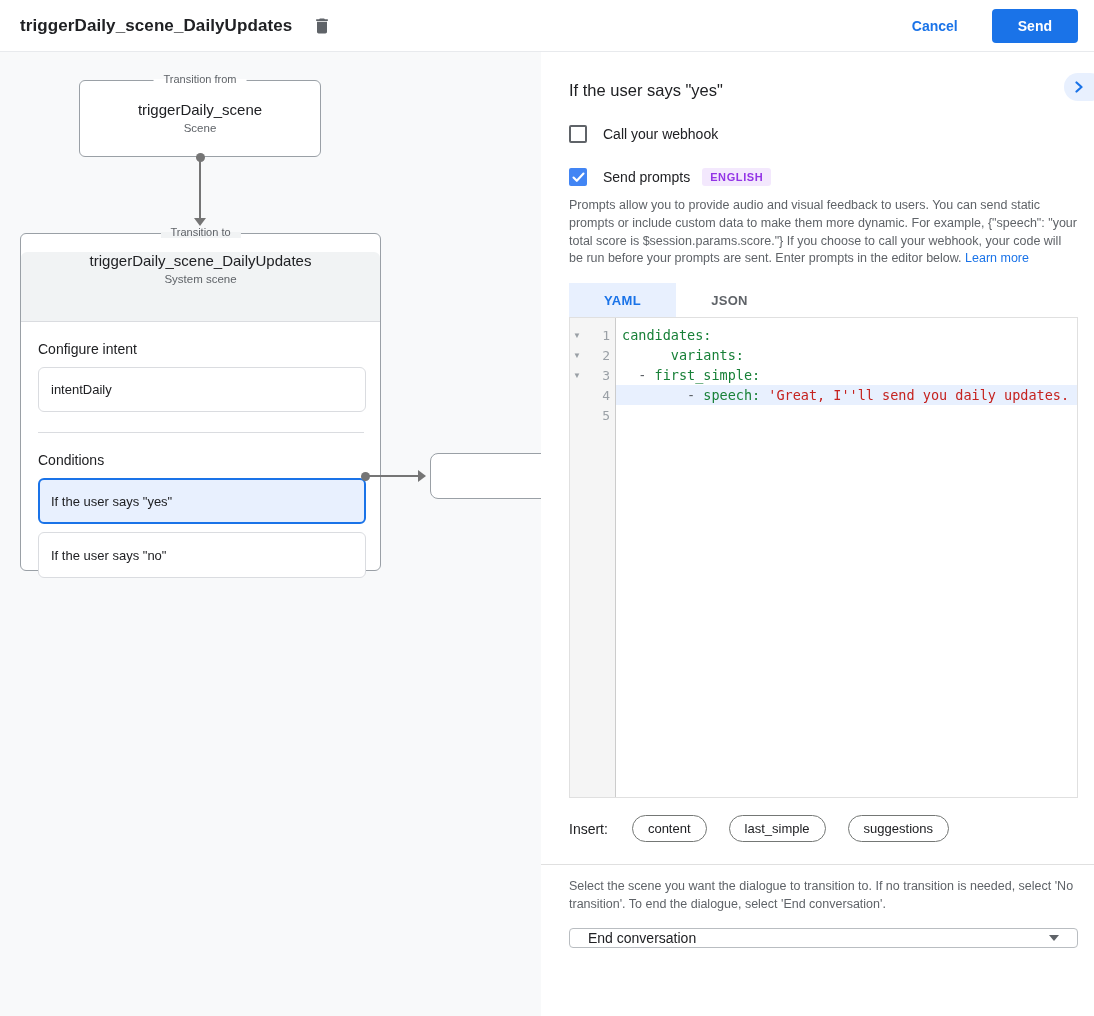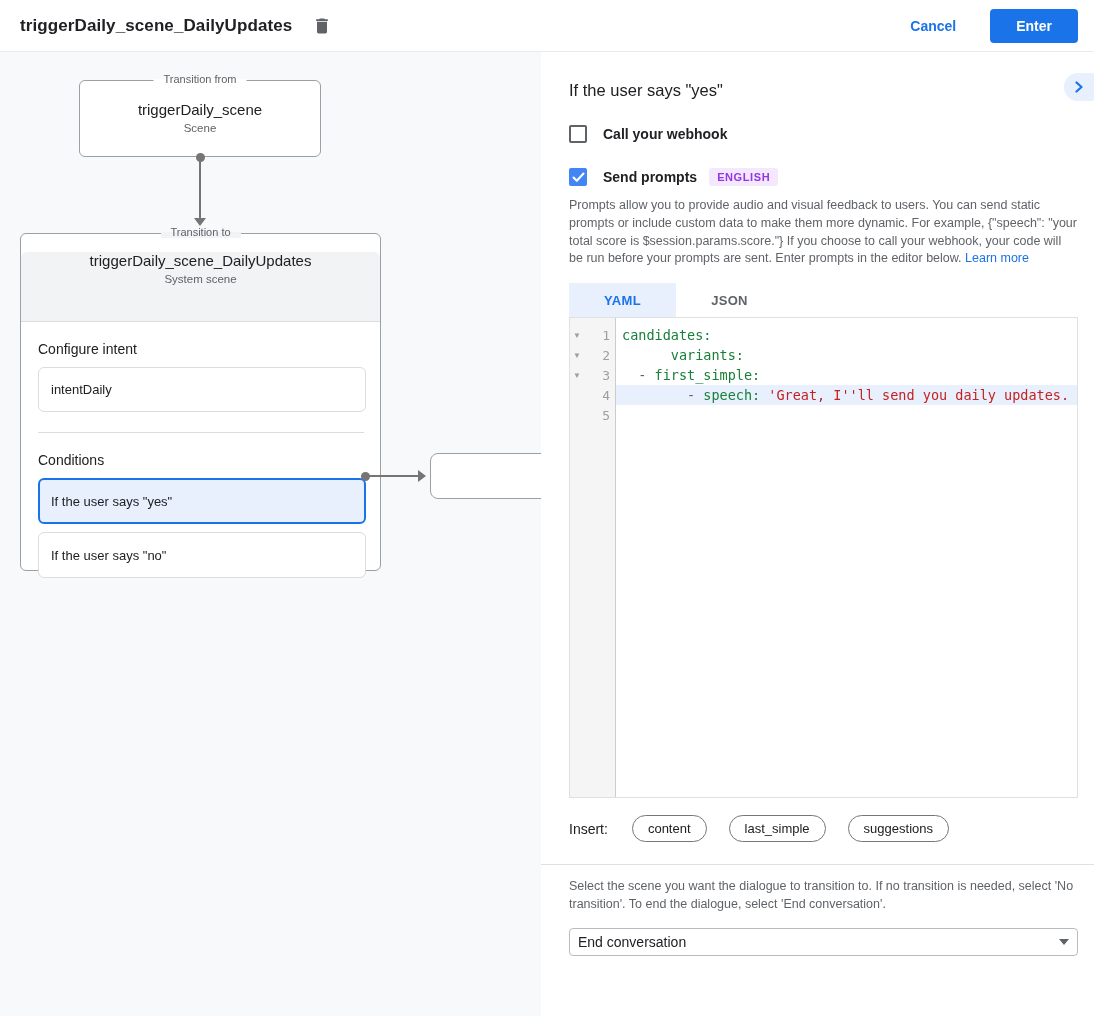--- a/index.html
+++ b/index.html
@@ -43,21 +43,21 @@
   .target-box { left:430px; top:401px; width:130px; height:46px; border-radius:8px; }
 
   
   .panel { position:absolute; left:541px; top:52px; width:553px; height:964px; background:#fff; padding:0 16px 0 28px; overflow:hidden; }
   .panel h2 { font-size:16.5px; font-weight:normal; color:#202124; margin-top:29px; }
   .collapse-btn { position:absolute; top:21px; right:-10px; width:40px; height:28px; border:none; border-radius:14px; background:#e8f0fe; cursor:pointer; display:flex; align-items:center; padding-left:9px; }
 
   .check-row { display:flex; align-items:center; margin-top:25px; }
   .checkbox { width:18px; height:18px; border:2px solid #5f6368; border-radius:2px; background:#fff; flex:none; cursor:pointer; }
   .checkbox.checked { border:none; background:#4285f4; display:flex; align-items:center; justify-content:center; }
-  .check-label { font-size:14px; font-weight:bold; color:#202124; margin-left:16px; cursor:pointer; }
+  .check-label { font-size:14px; font-weight:normal; color:#202124; margin-left:16px; cursor:pointer; }
   .lang-badge { font-size:11px; font-weight:bold; letter-spacing:.6px; color:#9334e6; background:#f3e8fd; border-radius:3px; padding:3px 8px; margin-left:12px; }
 
   .desc { font-size:12.5px; line-height:1.42; color:#5f6368; margin-top:11px; width:509px; }
   .link { color:#1a73e8; text-decoration:none; cursor:pointer; }
 
   .tabs { display:flex; margin-top:15px; }
   .tab { width:107px; height:34px; display:flex; align-items:center; justify-content:center; font-size:13px; font-weight:bold; letter-spacing:.3px; color:#5f6368; cursor:pointer; }
   .tab.active { color:#1a73e8; background:#e8f0fe; }
 
   .editor { width:509px; height:481px; border:1px solid #e0e0e0; display:flex; background:#fff; }
@@ -72,39 +72,39 @@
   .tok-punct { color:#5f6368; }
   .tok-string { color:#c5221f; }
 
   .insert-row { display:flex; align-items:center; margin-top:17px; gap:22px; }
   .insert-label { font-size:14px; color:#202124; margin-right:2px; }
   .chip { background:#fff; border:1px solid #747775; border-radius:14px; padding:5px 15px; font-size:13px; color:#202124; cursor:pointer; font-family:inherit; }
 
   .panel-divider { border:none; border-top:1px solid #e0e0e0; margin:22px -16px 0 -28px; }
 
   .trans-desc { font-size:12.5px; line-height:1.45; color:#5f6368; margin-top:12px; width:505px; }
-  .dropdown { width:509px; height:28px; border:1px solid #b9bdc1; border-radius:4px; margin-top:15px; display:flex; align-items:center; justify-content:space-between; padding:0 8px; font-size:14px; color:#202124; cursor:pointer; background:#fff; }
+  .dropdown { width:509px; height:20px; border:1px solid #b9bdc1; border-radius:4px; margin-top:15px; display:flex; align-items:center; justify-content:space-between; padding:0 18px; font-size:14px; color:#202124; cursor:pointer; background:#fff; }
   .caret { width:0; height:0; border-left:5px solid transparent; border-right:5px solid transparent; border-top:6px solid #5f6368; }
   .mt26 { margin-top:27px; }
 </style>
 </head>
 <body>
 
 <div class="topbar">
   <div class="topbar-left">
     <h1>triggerDaily_scene_DailyUpdates</h1>
     <button class="icon-btn">
       <svg width="20" height="22" viewBox="0 0 24 24" fill="#5f6368">
           <path d="M6 19c0 1.1.9 2 2 2h8c1.1 0 2-.9 2-2V7H6v12zM19 4h-3.5l-1-1h-5l-1 1H5v2h14V4z"></path>
         </svg>
     </button>
   </div>
   <div class="topbar-right">
     <button class="cancel-btn">Cancel</button>
-    <button class="save-btn">Enter</button>
+    <button class="save-btn">Send</button>
   </div>
 </div>
 
 <div class="canvas">
 
   <div class="flow-box from-box">
     <span class="legend">Transition from</span>
     <div class="box-title">triggerDaily_scene</div>
     <div class="box-sub">Scene</div>
   </div>

